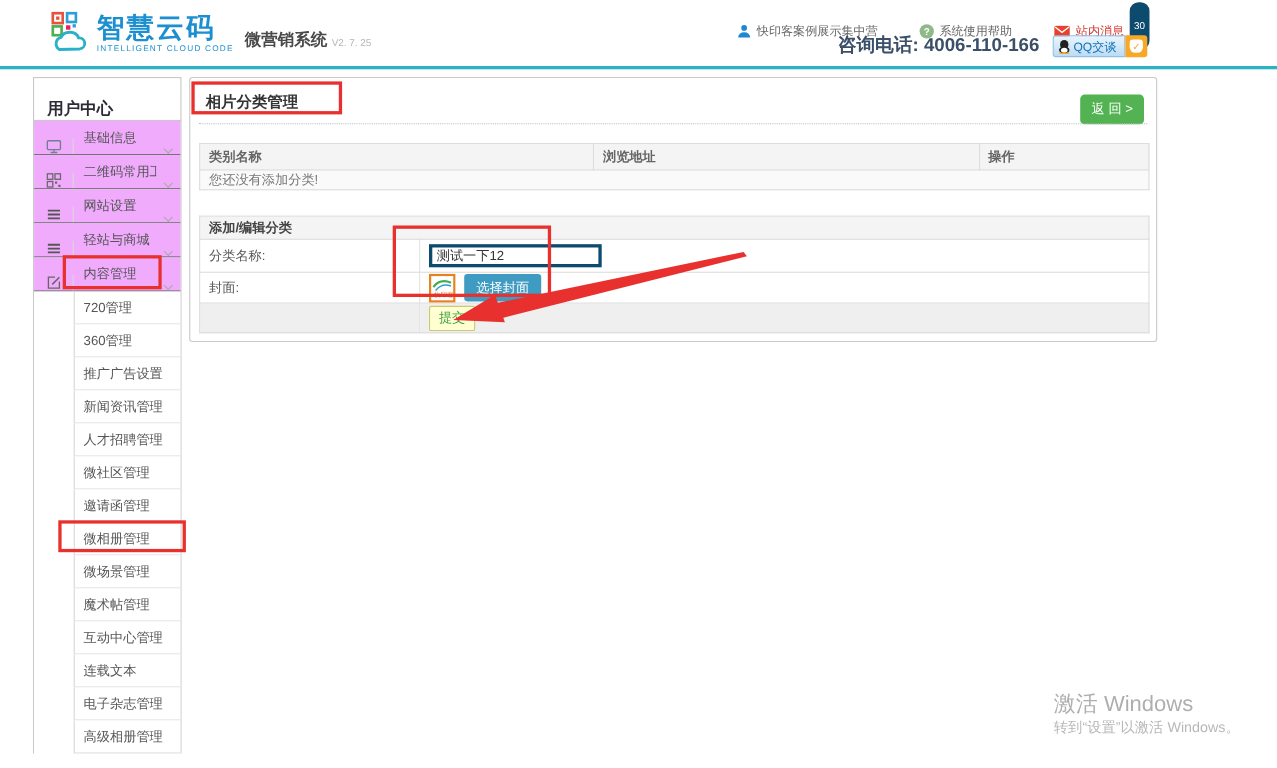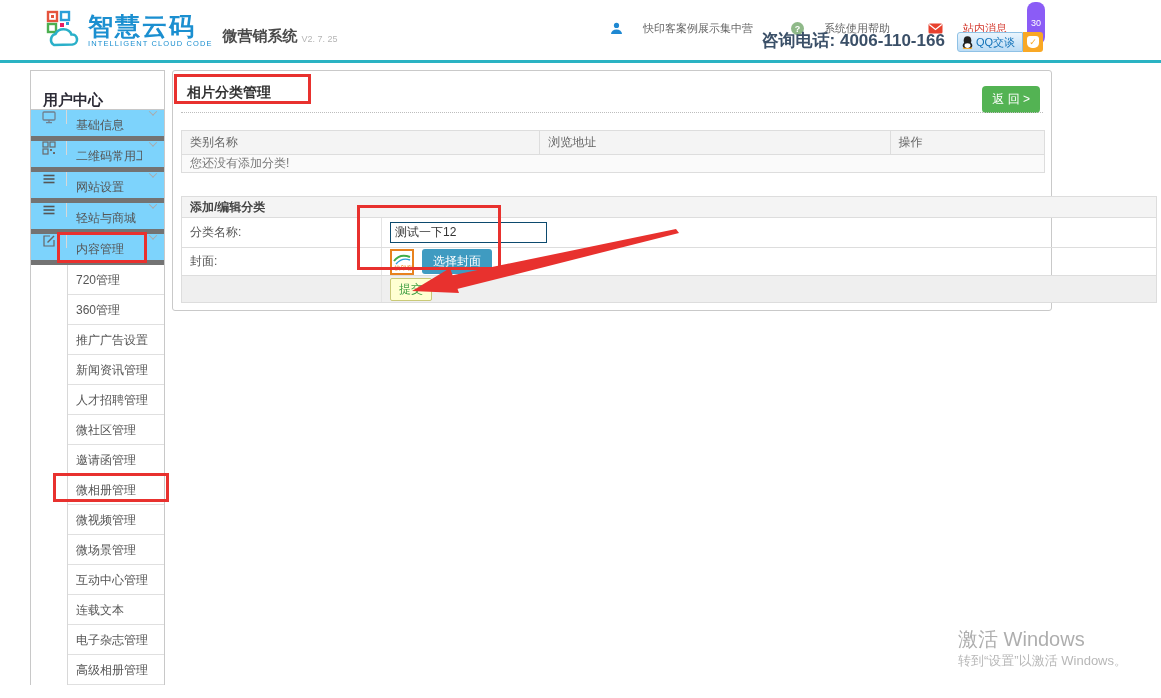--- a/index.html
+++ b/index.html
@@ -14,75 +14,75 @@
   
   .hdr { position:absolute; left:0; top:0; width:1161px; height:60px; background:#fff; }
   .hdr-line { position:absolute; left:0; top:60px; width:1161px; height:3px; background:#2ab3c3; }
   .logo-wrap { position:absolute; left:46px; top:10px; display:flex; align-items:flex-end; }
   .logo-txt { margin-left:6px; }
   .brand { font-size:25px; font-weight:bold; color:#1b8fd0; letter-spacing:2px; line-height:26px; }
   .tagline { font-size:7.5px; color:#1b8fd0; letter-spacing:1.1px;text-align:center; }
   .product { font-size:15px; font-weight:bold; color:#4a4a4a; margin-left:10px; margin-bottom:2px; }
   .version { font-size:9px; color:#b5b5b5; margin-left:4px; margin-bottom:4px; }
   .hdr-links { position:absolute; top:7px; right:116px; display:flex; align-items:center; gap:38px; }
-  .hdr-link { display:flex; align-items:center; gap:20px; font-size:11px; color:#666; cursor:pointer; }
+  .hdr-link { display:flex; align-items:center; gap:5px; font-size:11px; color:#666; cursor:pointer; }
   .hdr-link.red { color:#d43a2f; }
-  .badge { display:inline-block; background:#8b5cf6; color:#fff; font-size:9px; line-height:9px;
+  .badge { display:inline-block; background:#0c4a6e; color:#fff; font-size:9px; line-height:9px;
            padding:17px 4px; border-radius:8px; transform:translateY(-5px); }
   .help-ic { display:inline-flex; width:13px; height:13px; border-radius:50%; background:#8fb989;
              color:#fff; font-size:9px; font-weight:bold; align-items:center; justify-content:center; }
   .hdr-phone { position:absolute; top:29px; right:118px; display:flex; align-items:flex-end; gap:12px; }
   .phone-txt { font-size:17px; font-weight:bold; color:#3b5068; }
   .qq-btn { display:flex; align-items:center; height:20px; cursor:pointer; }
   .qq-left { display:flex; align-items:center; gap:3px; height:20px; padding:0 7px 0 4px;
              background:linear-gradient(#eaf5fd,#bcdcf5); border:1px solid #8fc1e5;
              border-radius:3px 0 0 3px; font-size:11px; color:#1272b8; }
   .qq-right { display:flex; align-items:center; justify-content:center; width:20px; height:20px;
               background:#f9a825; border-radius:0 3px 3px 0; }
   .shield { display:inline-flex; width:12px; height:12px; background:#fff; border-radius:3px 3px 5px 5px;
             color:#f9a825; font-size:9px; font-weight:bold; align-items:center; justify-content:center; }
   
   .side-hd { position:absolute; left:30px; top:70px; width:135px; height:40px;
              border:1px solid #c8c8c8; background:#fff; padding:4px 0 0 12px; }
   .side-title { font-size:15px; font-weight:bold; color:#2c2b36; line-height:17px;margin-top:16px; }
   .side-sub { font-size:10.5px; color:#a47fc4; letter-spacing:0.4px; }
   .side-menu { position:absolute; left:30px; top:110px; width:135px; background:#fff;
                border-left:1px solid #c8c8c8; border-right:1px solid #c8c8c8; }
-  .side-row { display:flex; height:31px; border-bottom:5px solid #737373; align-items:flex-start; background:#7dd3fc; }
+  .side-row { display:flex; height:31px; border-bottom:1px solid #737373; align-items:flex-end; background:#f0abfc; }
   .side-ic { width:36px; border-right:1px solid #d8d8d8; display:flex; align-items:center; justify-content:center; }
   .side-lb { flex:1; padding-left:9px; font-size:12px; color:#555; line-height:30px;
              white-space:nowrap; overflow:hidden; cursor:pointer; }
   .side-chev { width:22px; display:flex; align-items:center; justify-content:center; }
   .chev { width:6px; height:6px; border-right:1.4px solid #aaa; border-bottom:1.4px solid #aaa;
           transform:rotate(45deg) translate(-1px,-1px); }
   .sub-row { position:relative; height:30px; line-height:30px; padding-left:45px; font-size:12px;
              color:#555; background:#fff; cursor:pointer; white-space:nowrap; }
   .sub-row::before { content:''; position:absolute; left:36px; top:0; bottom:0; width:1px; background:#d8d8d8; }
   .sub-row::after  { content:''; position:absolute; left:37px; right:0; bottom:0; height:1px; background:#e0e0e0; }
   
   .panel { position:absolute; left:172px; top:70px; width:880px; height:241px;
            background:#fff; border:1px solid #c9c9c9; border-radius:3px; }
   .panel-title { position:absolute; left:14px; top:13px; font-size:14px; font-weight:bold; color:#333; }
   .back-btn { position:absolute; top:15px; right:11px; background:#53b353; color:#fff;
               font-size:12px; padding:5px 10px; border-radius:4px; border:none; cursor:pointer; }
   .dotted { position:absolute; left:8px; right:8px; top:41px; border-top:1px dotted #bdbdbd; }
   .cat-table { position:absolute; left:8px; top:59px; width:864px; border-collapse:collapse;
                font-size:12px; color:#666; }
-  .cat-table th { background:#f4f4f4; border:1px solid #ddd; font-weight:normal; text-align:left;
+  .cat-table th { background:#f4f4f4; border:1px solid #ddd; font-weight:bold; text-align:left;
                   height:24px; padding-left:8px; }
   .cat-table td { background:#fafafa; border:1px solid #ddd; height:15px; padding-left:8px; color:#777; }
-  .form-table { position:absolute; left:8px; top:125px; width:976px; border-collapse:collapse;
+  .form-table { position:absolute; left:8px; top:125px; width:864px; border-collapse:collapse;
                 font-size:12px; color:#555; }
   .form-table td { border:1px solid #ddd; padding-left:8px; }
   .ft-hd td { background:#f4f4f4; height:21px; font-weight:bold; color:#444; }
   .ft-lbl { width:200px; border-right:1px solid #e4e4e4 !important; }
   .ft-name td { height:30px; }
   .ft-cover td { height:28px; }
   .ft-submit td { height:27px; background:#efefef; }
-  .name-input { width:157px; height:21px; border:1px solid #0c4a6e; font-size:12px;
+  .name-input { width:157px; height:21px; border:3px solid #0c4a6e; font-size:12px;
                 padding:1px 4px; color:#333; font-family:inherit; }
   .cover-cell { display:flex; align-items:flex-start; gap:8px; }
   .thumb { width:24px; height:26px; border:2px solid #e8821e; background:#fff;
            display:flex; align-items:center; justify-content:center; overflow:hidden; }
   .choose-btn { background:#3f9bc1; color:#fff; border:none; font-size:12px;
                 padding:4px 11px; border-radius:3px; cursor:pointer; }
   .submit-btn { background:#ffffd2; border:1px solid #c9c977; color:#3f9f44; font-size:12px;
                 padding:2px 8px; border-radius:2px; cursor:pointer; }
   
   .ann { position:absolute; border:3px solid #e8312e; z-index:50; }
@@ -233,22 +233,22 @@
   </div>
 
   <div class="sub-row"><span>720管理</span></div>
   <div class="sub-row"><span>360管理</span></div>
   <div class="sub-row"><span>推广广告设置</span></div>
   <div class="sub-row"><span>新闻资讯管理</span></div>
   <div class="sub-row"><span>人才招聘管理</span></div>
   <div class="sub-row"><span>微社区管理</span></div>
   <div class="sub-row"><span>邀请函管理</span></div>
   <div class="sub-row"><span>微相册管理</span></div>
-  <div class="sub-row"><span>微视频管理</span></div>
   <div class="sub-row"><span>微场景管理</span></div>
+  <div class="sub-row"><span>魔术帖管理</span></div>
   <div class="sub-row"><span>互动中心管理</span></div>
   <div class="sub-row"><span>连载文本</span></div>
   <div class="sub-row"><span>电子杂志管理</span></div>
   <div class="sub-row"><span>高级相册管理</span></div>
 </div>
 
 <div class="panel">
   <div class="panel-title">相片分类管理</div>
   <button class="back-btn">返 回 &gt;</button>
   <div class="dotted"></div>

